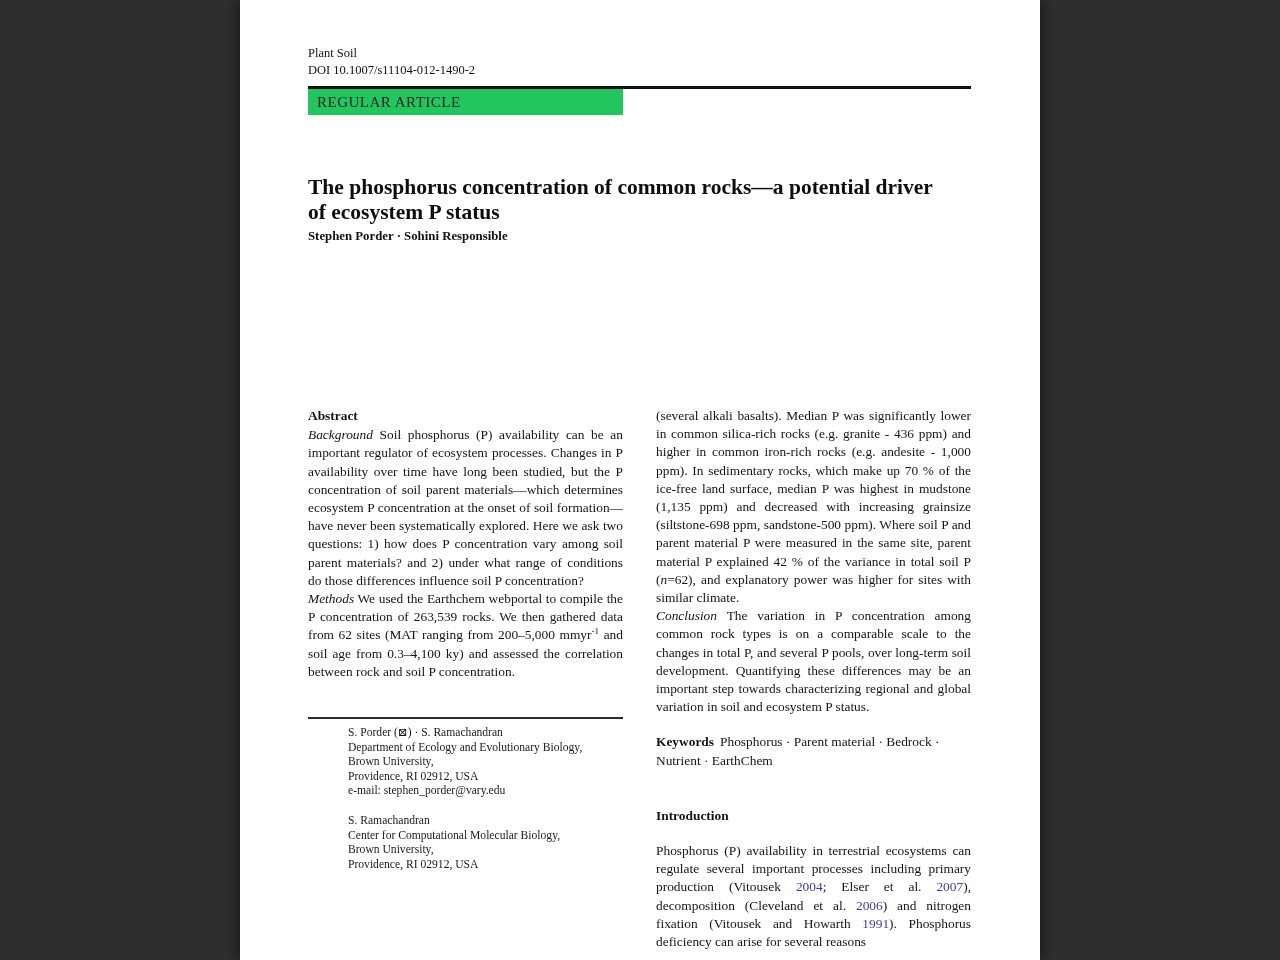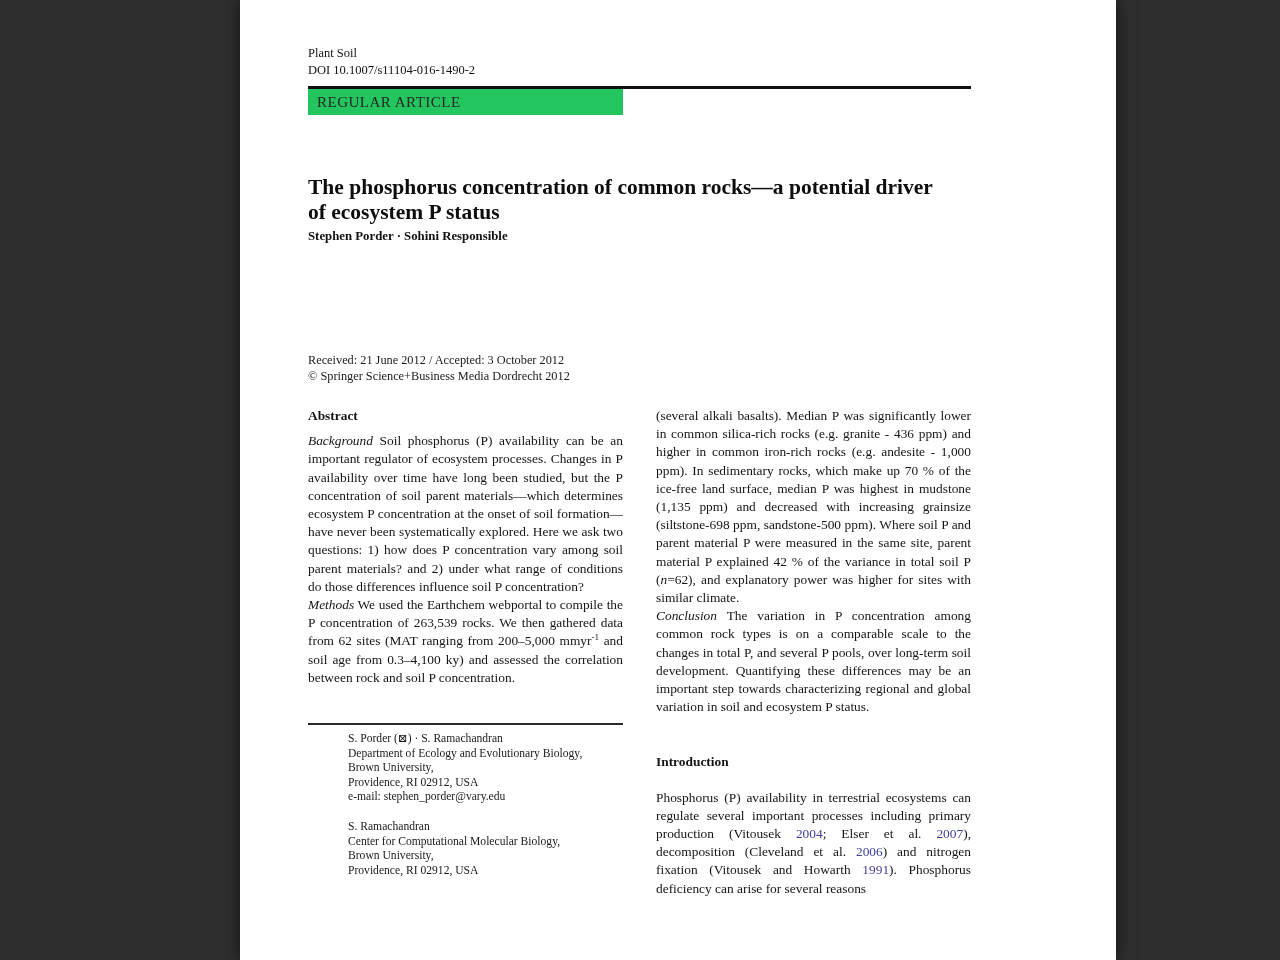--- a/index.html
+++ b/index.html
@@ -2,21 +2,21 @@
 <html><head>
 <meta charset="utf-8">
 <style>
   html,body{margin:0;padding:0;}
   body{
     width:1280px;height:960px;overflow:hidden;position:relative;
     background:#2e2e2e;
     font-family:"Liberation Serif","DejaVu Serif",serif;
   }
   .page{
-    position:absolute;left:240px;top:0;width:876px;height:960px;
+    position:absolute;left:240px;top:0;width:800px;height:960px;
     background:#ffffff;overflow:hidden;
     box-shadow:0 0 16px rgba(0,0,0,0.6);
   }
   .journal-name{position:absolute;left:68px;top:46px;font-size:12.5px;color:#111;}
   .journal-doi{position:absolute;left:68px;top:63px;font-size:12.5px;color:#111;}
   .top-rule{position:absolute;left:68px;top:86px;width:663px;height:3px;background:#101010;}
   .banner{
     position:absolute;left:68px;top:89px;width:315px;height:26px;
     background:#22c55e;color:#262626;
     font-size:15px;line-height:26px;padding-left:9px;box-sizing:border-box;
@@ -27,51 +27,47 @@
     font-size:21.5px;font-weight:bold;line-height:25px;color:#0d0d0d;
   }
   .authors{position:absolute;left:68px;top:229px;font-size:12.8px;font-weight:bold;color:#111;}
   .dates{position:absolute;left:68px;top:353px;font-size:12.3px;line-height:15.5px;color:#1a1a1a;}
   .col{position:absolute;top:407px;width:315px;font-size:13.4px;line-height:18.2px;color:#141414;}
   .col-left{left:68px;}
   .col-right{left:416px;}
   .justified{text-align:justify;margin:0;}
   .run-label{font-style:italic;}
   .sec-heading{font-weight:bold;margin:0;font-size:13.4px;}
-  .abstract-heading{margin-bottom:7px;}
+  .abstract-heading{margin-bottom:1px;}
   sup{font-size:0.68em;line-height:0;}
   .keywords{margin-top:17px;text-align:left;}
   .keywords .kw-label{font-weight:bold;margin-right:6px;}
   .intro-heading{margin-top:37px;}
   .intro-p{margin-top:17px;}
   .link{color:#3e3e9c;}
   .footnote-area{margin-top:36px;font-size:11.6px;line-height:14.6px;color:#1a1a1a;}
   .fn-rule{height:1px;background:#2a2a2a;border:none;margin:0;}
   .fn-editor{padding:5px 0 6px 0;}
   .affil{margin-top:7px;margin-left:40px;}
   .affil-gap{margin-top:15px;}
 </style>
 </head>
 <body>
 
 <div class="page">
 
   <div class="journal-name">Plant Soil</div>
-  <div class="journal-doi">DOI 10.1007/s11104-016-1490-2</div>
+  <div class="journal-doi">DOI 10.1007/s11104-012-1490-2</div>
 
   <div class="top-rule"></div>
   <div class="banner">REGULAR ARTICLE</div>
 
   <h1 class="title">The phosphorus concentration of common rocks—a potential driver of ecosystem P status</h1>
   <div class="authors">Stephen Porder · Sohini Responsible</div>
 
-  <div class="dates">
-    <div>Received: 21 June 2012 / Accepted: 3 October 2012</div>
-    <div>© Springer Science+Business Media Dordrecht 2012</div>
-  </div>
 
   <div class="col col-left">
     <p class="sec-heading abstract-heading">Abstract</p>
 
     <p class="justified"><span class="run-label">Background</span><span> Soil phosphorus (P) availability can be an important regulator of ecosystem processes. Changes in P availability over time have long been studied, but the P concentration of soil parent materials—which determines ecosystem P concentration at the onset of soil formation—have never been systematically explored. Here we ask two questions: 1) how does P concentration vary among soil parent materials? and 2) under what range of conditions do those differences influence soil P concentration?</span></p>
 
     <p class="justified"><span class="run-label">Methods</span><span> We used the Earthchem webportal to compile the P concentration of 263,539 rocks. We then gathered data from 62 sites (MAT ranging from 200–5,000 mmyr</span><sup>-1</sup><span> and soil age from 0.3–4,100 ky) and assessed the correlation between rock and soil P concentration.</span></p>
 
 
     <div class="footnote-area">
@@ -91,19 +87,20 @@
         <div>Providence, RI 02912, USA</div>
       </div>
     </div>
   </div>
 
   <div class="col col-right">
     <p class="justified"><span>(several alkali basalts). Median P was significantly lower in common silica-rich rocks (e.g. granite - 436 ppm) and higher in common iron-rich rocks (e.g. andesite - 1,000 ppm). In sedimentary rocks, which make up 70 % of the ice-free land surface, median P was highest in mudstone (1,135 ppm) and decreased with increasing grainsize (siltstone-698 ppm, sandstone-500 ppm). Where soil P and parent material P were measured in the same site, parent material P explained 42 % of the variance in total soil P (</span><span class="run-label">n</span><span>=62), and explanatory power was higher for sites with similar climate.</span></p>
 
     <p class="justified"><span class="run-label">Conclusion</span><span> The variation in P concentration among common rock types is on a comparable scale to the changes in total P, and several P pools, over long-term soil development. Quantifying these differences may be an important step towards characterizing regional and global variation in soil and ecosystem P status.</span></p>
 
+    <p class="keywords"><span class="kw-label">Keywords</span><span>Phosphorus · Parent material · Bedrock · Nutrient · EarthChem</span></p>
 
     <p class="sec-heading intro-heading">Introduction</p>
 
     <p class="justified intro-p"><span>Phosphorus (P) availability in terrestrial ecosystems can regulate several important processes including primary production (Vitousek </span><span class="link">2004</span><span>; Elser et al. </span><span class="link">2007</span><span>), decomposition (Cleveland et al. </span><span class="link">2006</span><span>) and nitrogen fixation (Vitousek and Howarth </span><span class="link">1991</span><span>). Phosphorus deficiency can arise for several reasons</span></p>
   </div>
 
 </div>
 
 </body></html>

